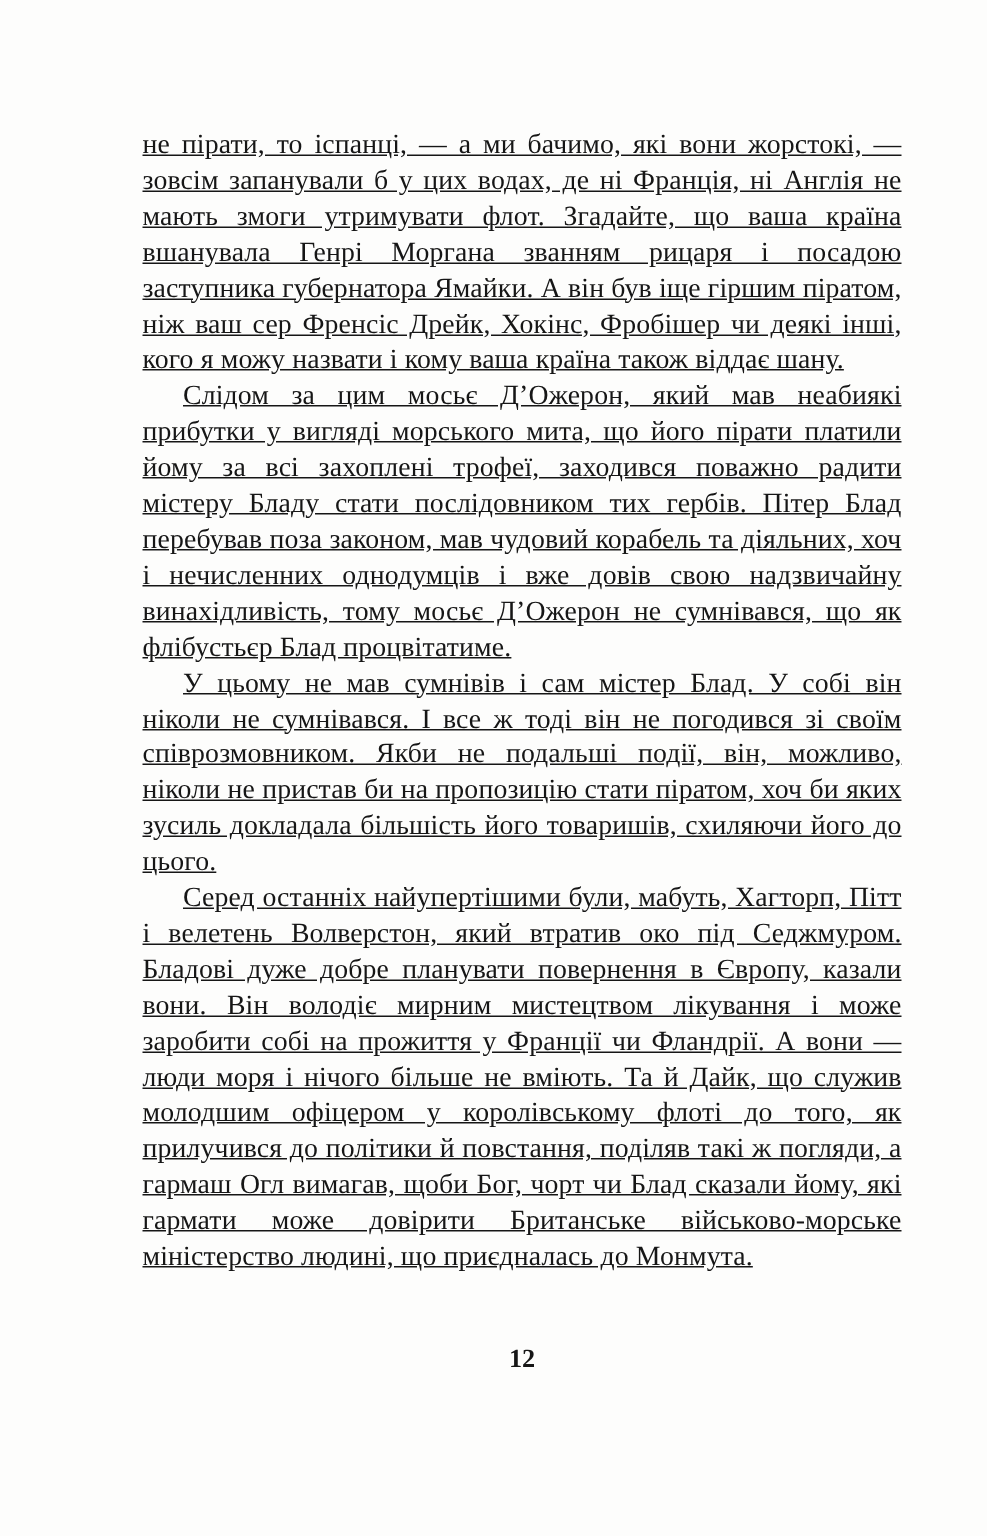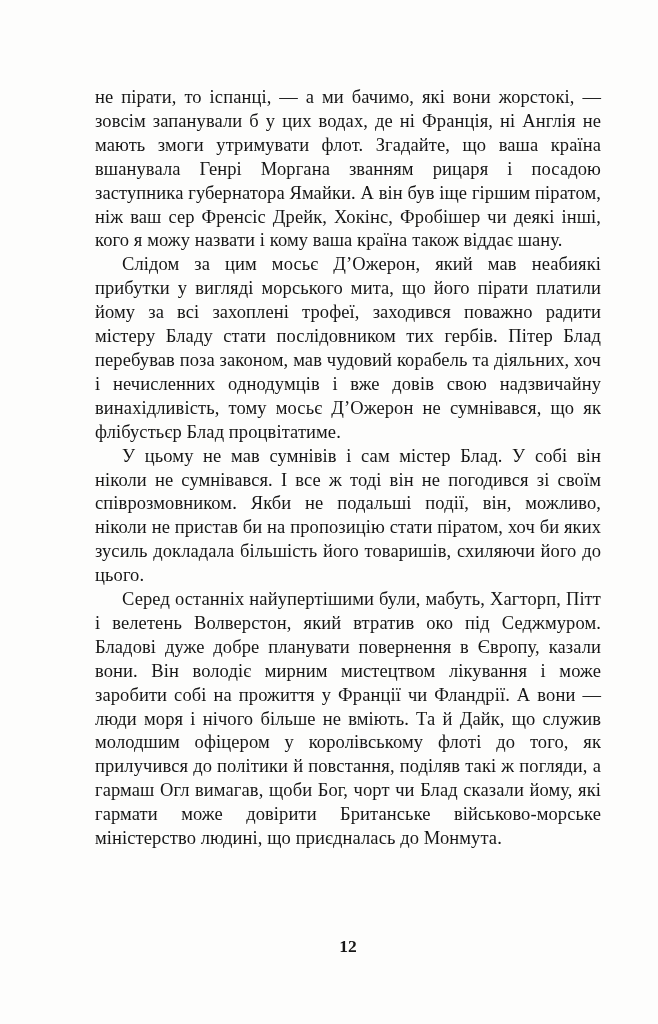--- a/index.html
+++ b/index.html
@@ -11,38 +11,39 @@
     position: relative;
     width: 658px;
     height: 1024px;
     margin: 0 auto;
     background: #fdfdfc;
     box-sizing: border-box;
     padding: 86px 57px 0 95px;
     color: #161616;
     font-family: "Liberation Serif", "DejaVu Serif", serif;
     overflow: hidden;
+    text-decoration: underline;
   }
   .text-block p {
     margin: 0;
     text-align: justify;
     font-size: 18.5px;
     line-height: 23.9px;
     letter-spacing: 0.1px;
     hyphens: auto;
     -webkit-hyphens: auto;
   }
   .text-block p + p {
     text-indent: 27px;
   }
   .page-number {
     position: absolute;
     left: 95px;
     width: 506px;
-    top: 936px;
+    top: 895px;
     text-align: center;
     font-size: 17.5px;
     font-weight: bold;
     color: #161616;
   }
 </style>
 </head>
 <body>
 
 <div class="page">

